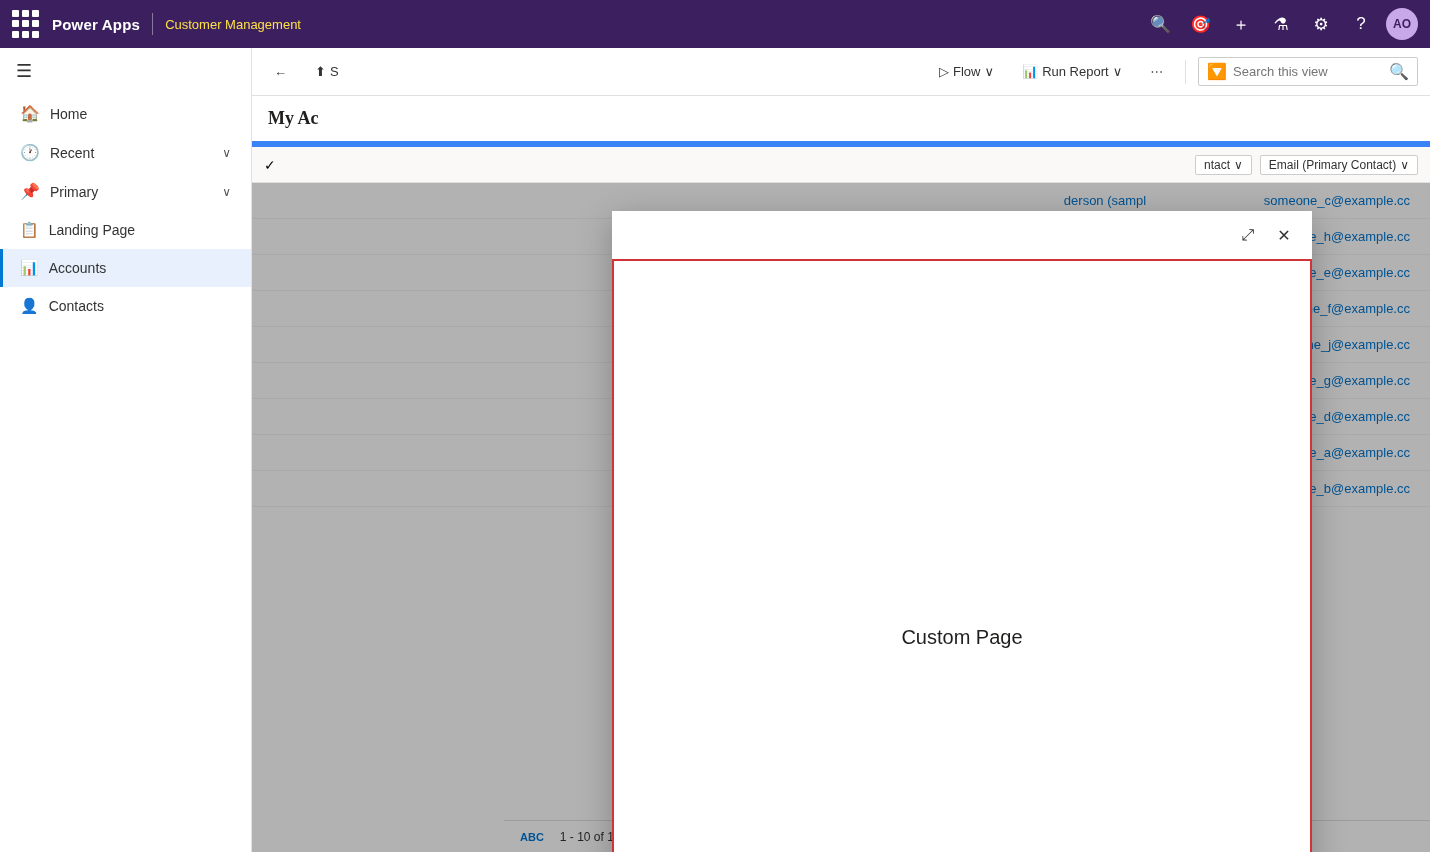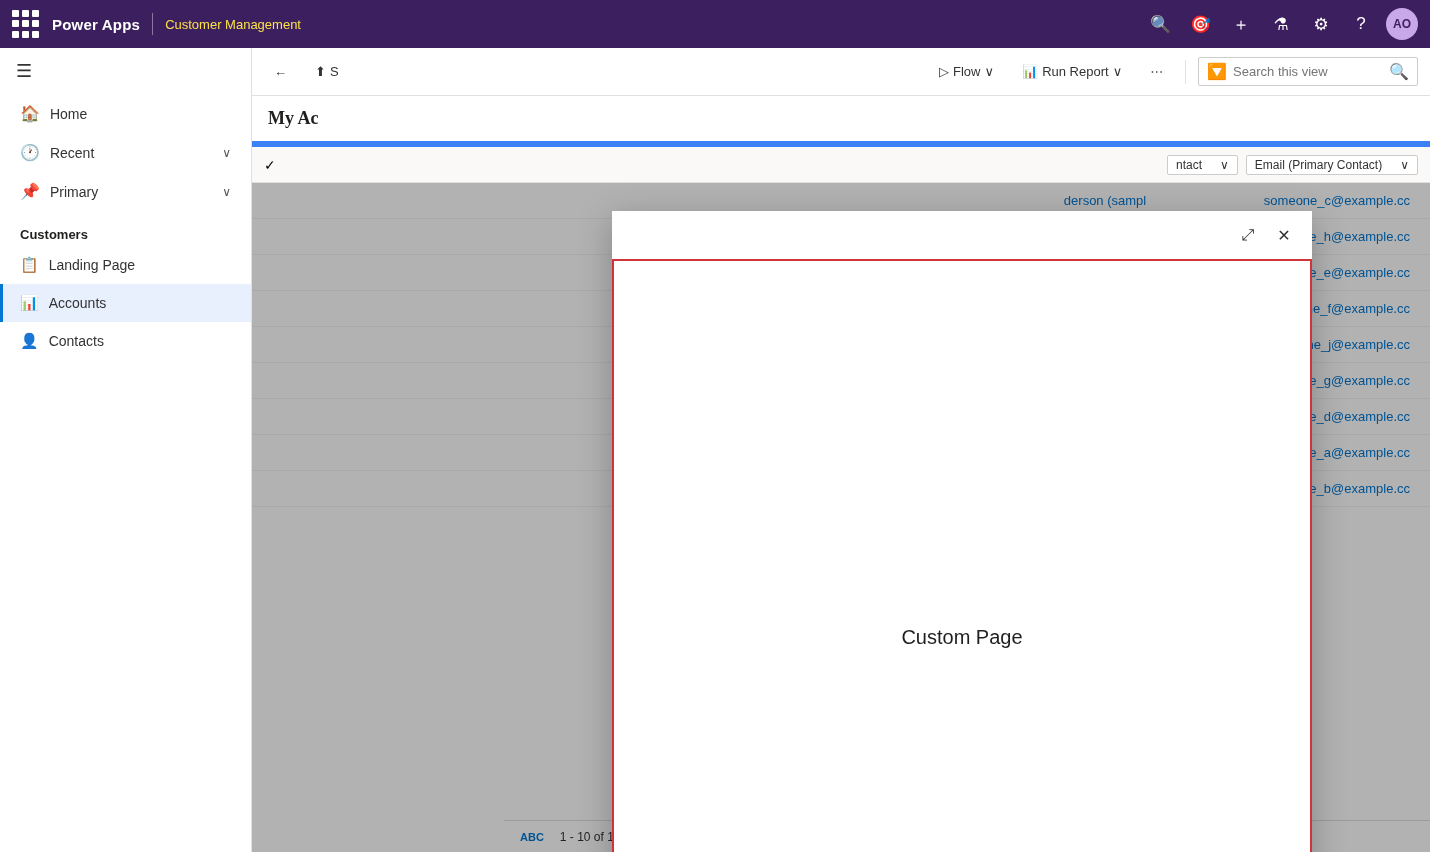--- a/index.html
+++ b/index.html
@@ -167,21 +167,21 @@
     .table-filter-row {
       display: flex;
       align-items: center;
       padding: 0 12px;
       height: 36px;
       background: #faf9f8;
       border-bottom: 1px solid #e0e0e0;
       gap: 8px;
     }
     .filter-chip {
-      display: flex; align-items: center; gap: 18px;
+      display: flex; align-items: center; gap: 4px;
       font-size: 12px; color: #333;
       border: 1px solid #ccc; border-radius: 2px;
       padding: 2px 8px; cursor: pointer;
       background: white;
     }
 
     
     .overlay {
       position: absolute;
       top: 0; left: 0; right: 0; bottom: 0;
@@ -298,21 +298,20 @@
       <span class="nav-icon">🕐</span>
       <span>Recent</span>
       <span class="nav-chevron">∨</span>
     </div>
     <div class="sidebar-nav-item">
       <span class="nav-icon">📌</span>
       <span>Primary</span>
       <span class="nav-chevron">∨</span>
     </div>
 
-    <div class="sidebar-section-label">Customers</div>
 
     <div class="sidebar-item">
       <span class="item-icon">📋</span>
       <span>Landing Page</span>
     </div>
     <div class="sidebar-item active">
       <span class="item-icon">📊</span>
       <span>Accounts</span>
     </div>
     <div class="sidebar-item">

